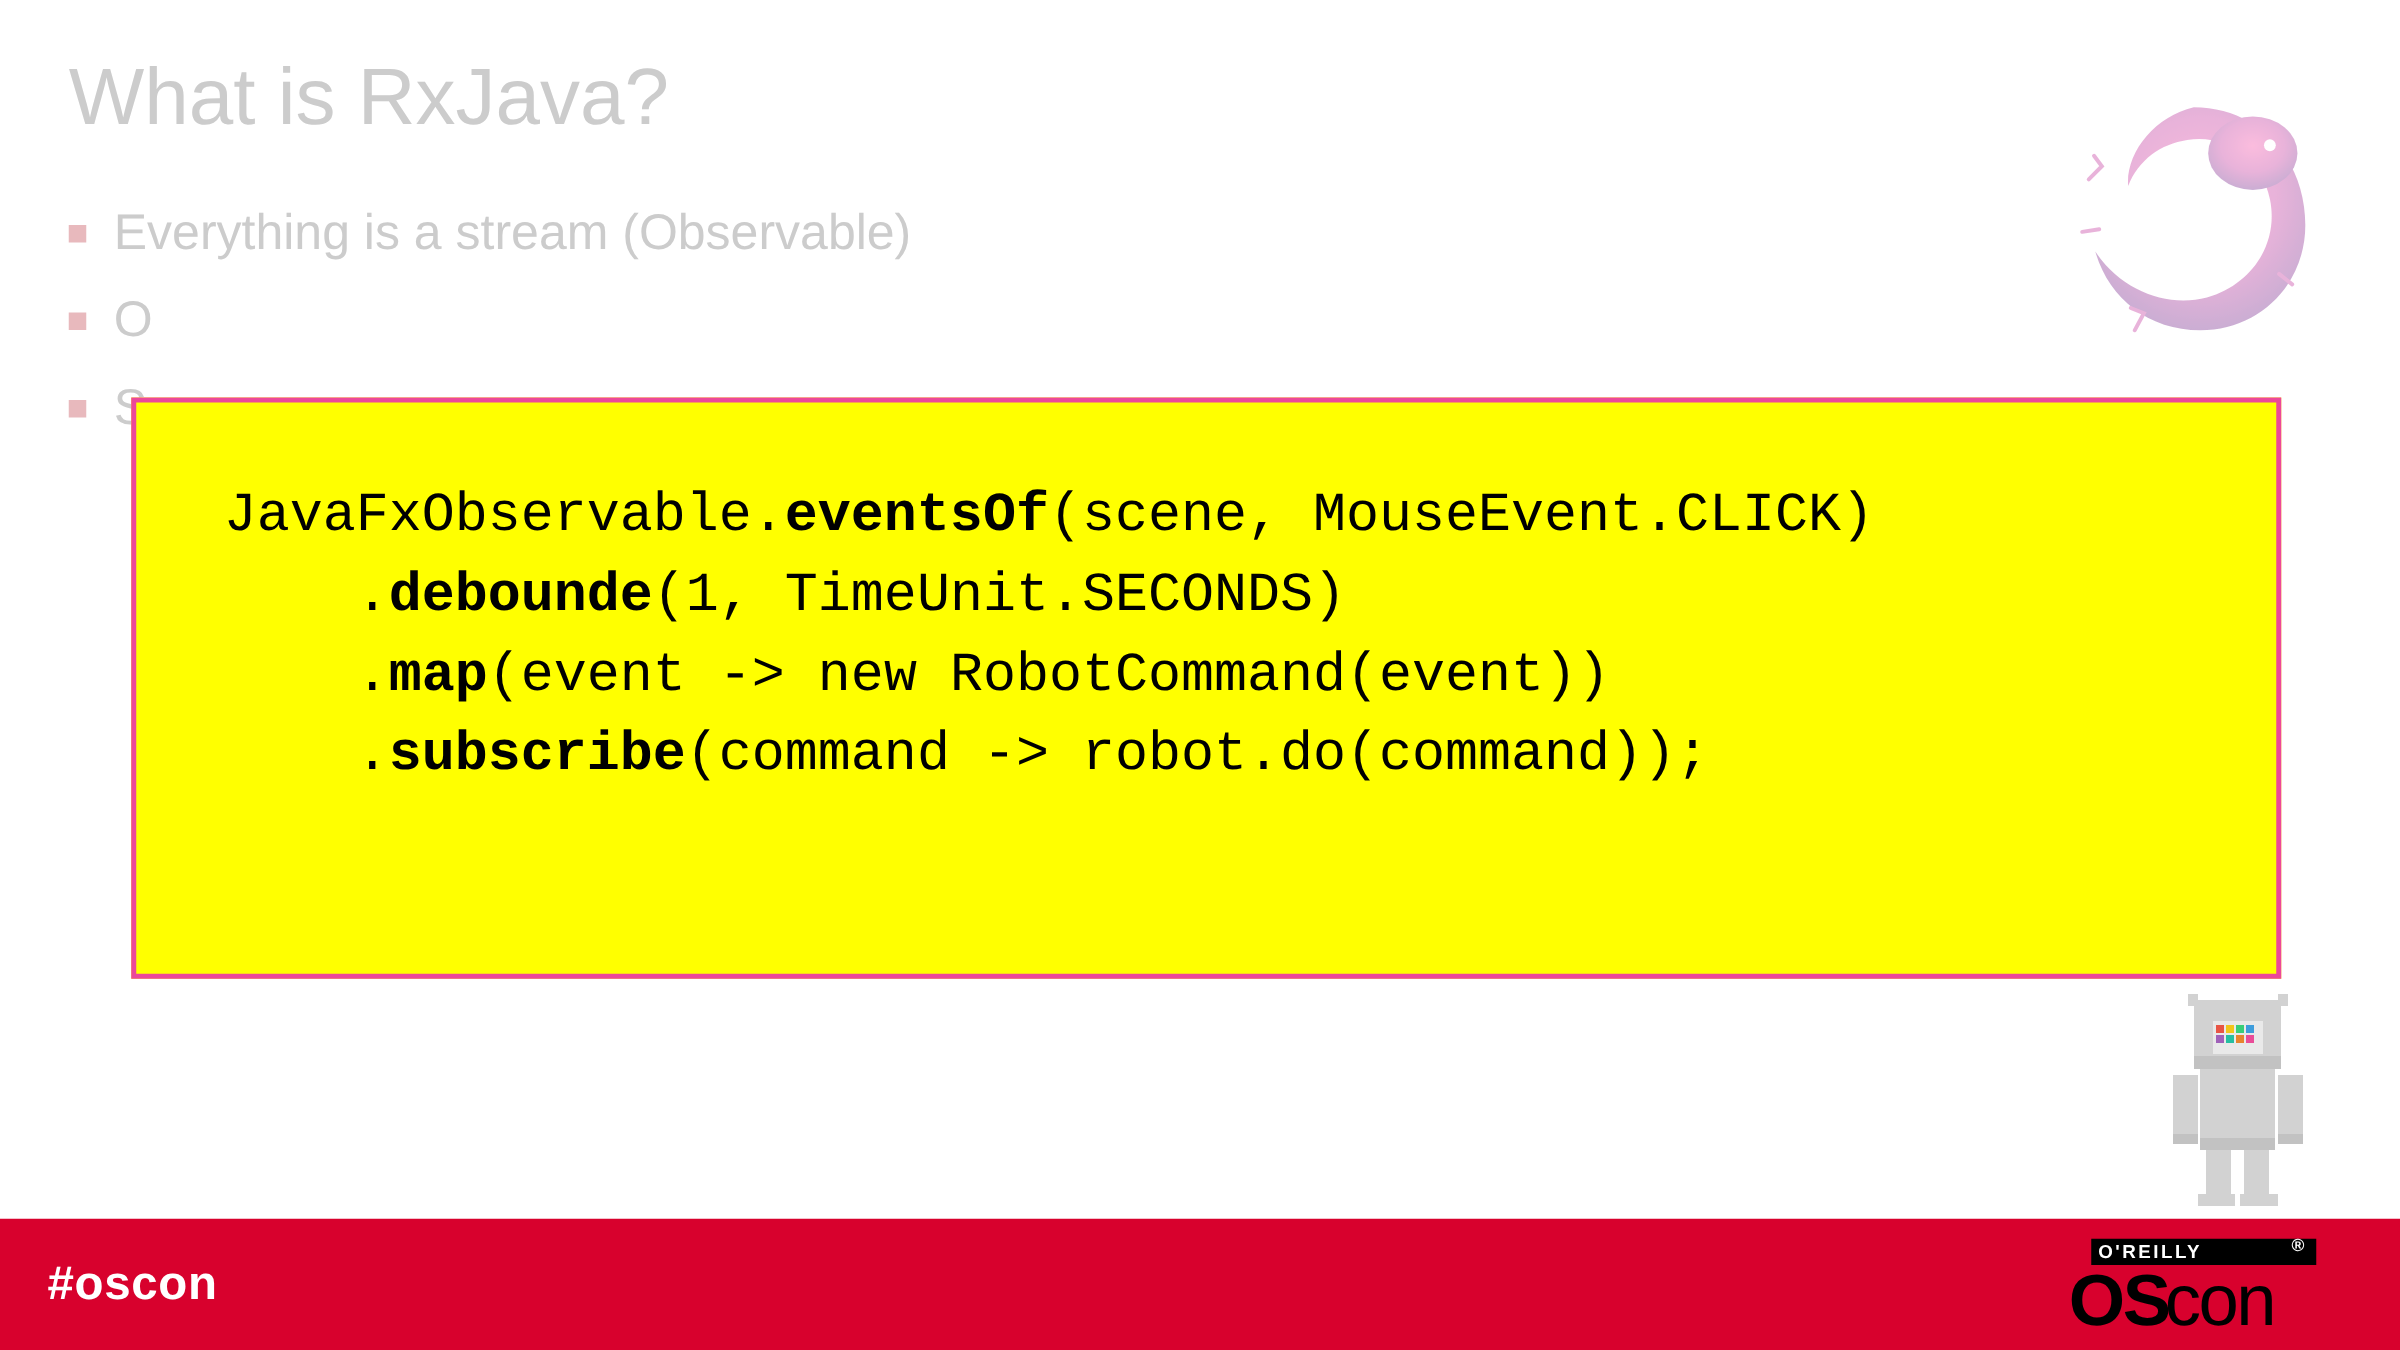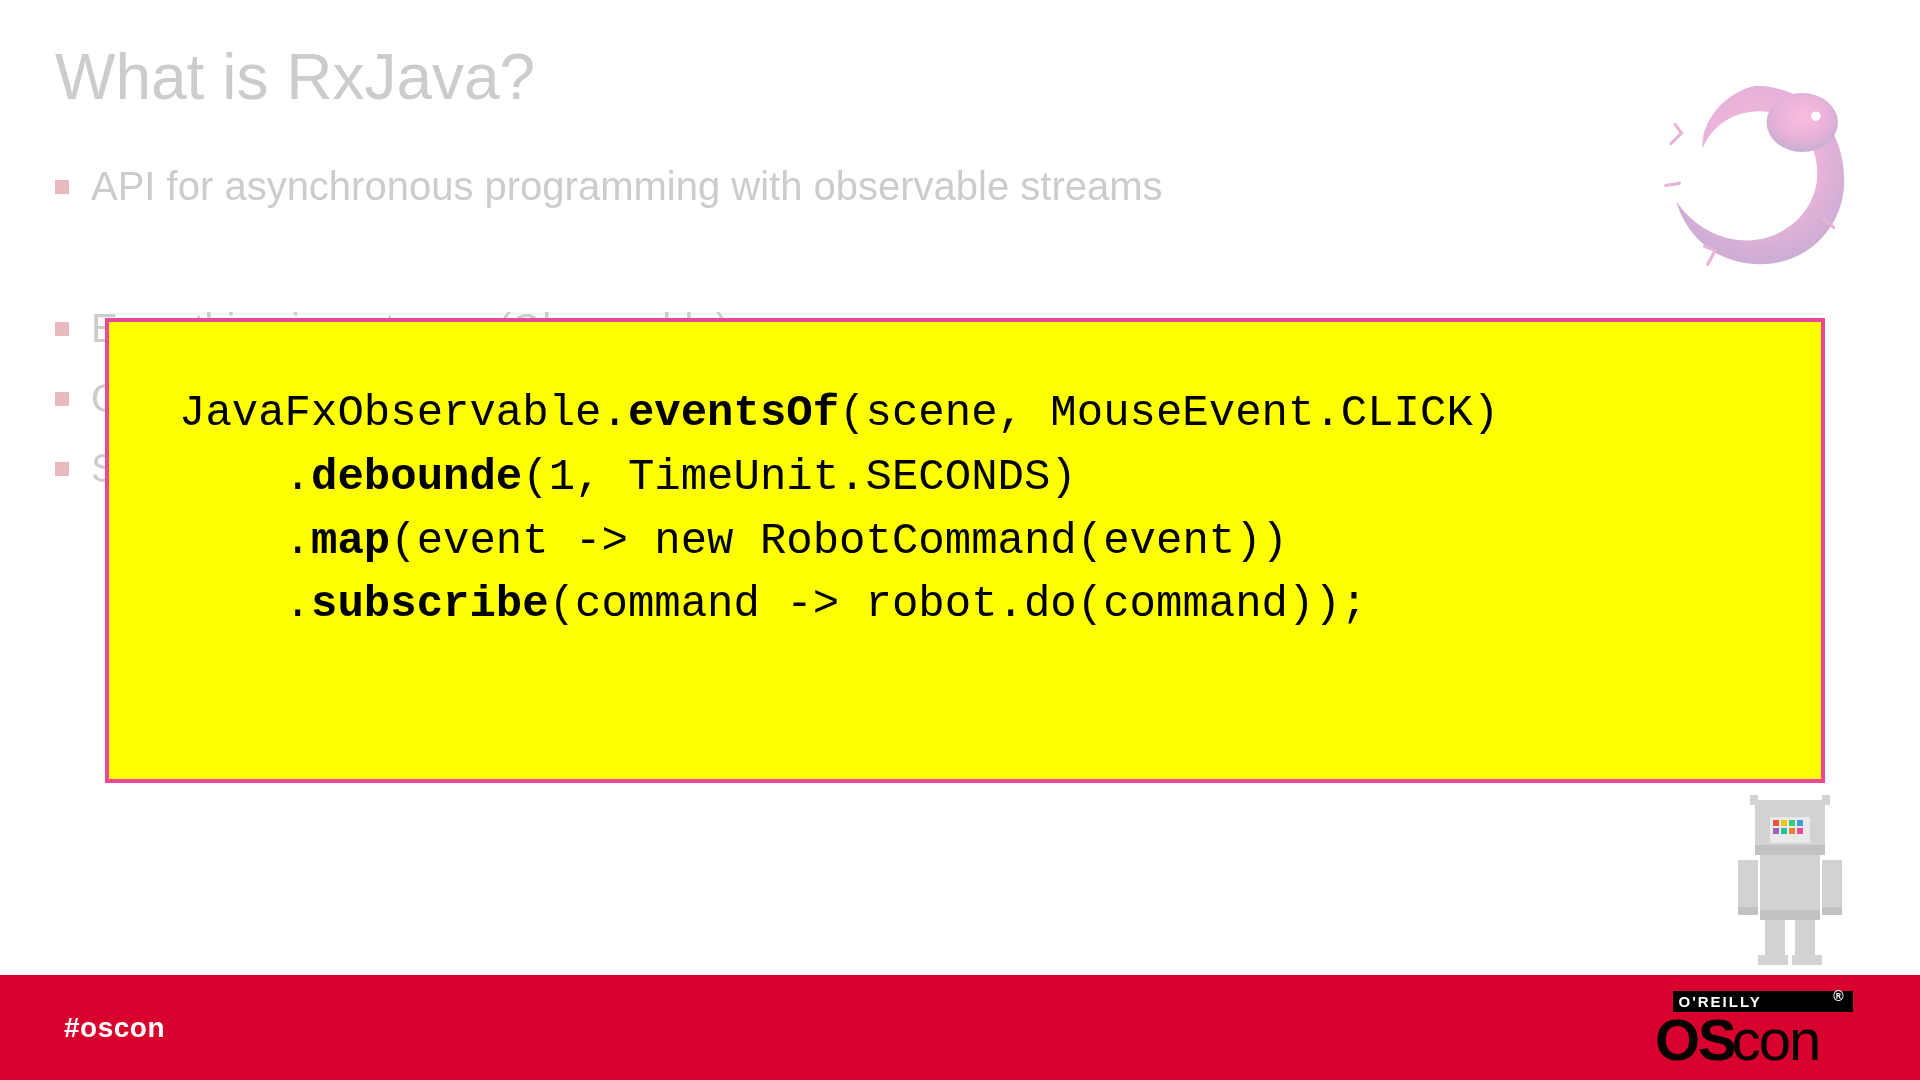--- a/index.html
+++ b/index.html
@@ -113,23 +113,23 @@
     left: 0;
     right: 0;
     bottom: 0;
     height: 105px;
     background: #d8012d;
     display: flex;
     align-items: center;
   }
   .hashtag {
     color: #fff;
-    font-size: 28px;
+    font-size: 38px;
     font-weight: 700;
-    margin-left: 64px;
+    margin-left: 38px;
     letter-spacing: 0.5px;
   }
 
   
   .oscon-logo {
     position: absolute;
     right: 50px;
     bottom: 8px;
     width: 215px;
     text-align: center;
@@ -167,24 +167,20 @@
   }
 </style>
 </head>
 <body>
 
 <div class="slide">
 
   <div class="title">What is RxJava?</div>
 
   <div class="bullets">
-    <div class="bullet gap">
-      <div class="sq"></div>
-      <div class="txt">API for asynchronous programming with observable streams</div>
-    </div>
     <div class="bullet tight">
       <div class="sq"></div>
       <div class="txt">Everything is a stream (Observable)</div>
     </div>
     <div class="bullet tight">
       <div class="sq"></div>
       <div class="txt">O</div>
     </div>
     <div class="bullet tight">
       <div class="sq"></div>

